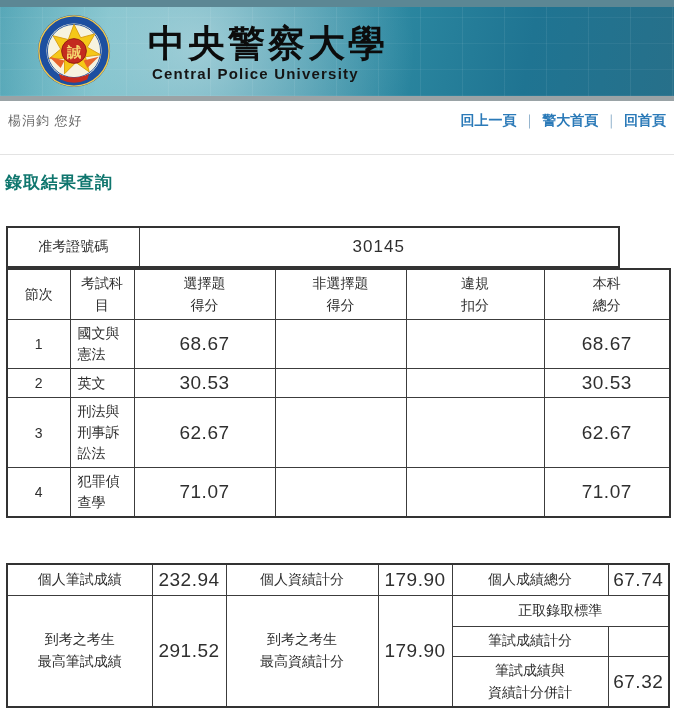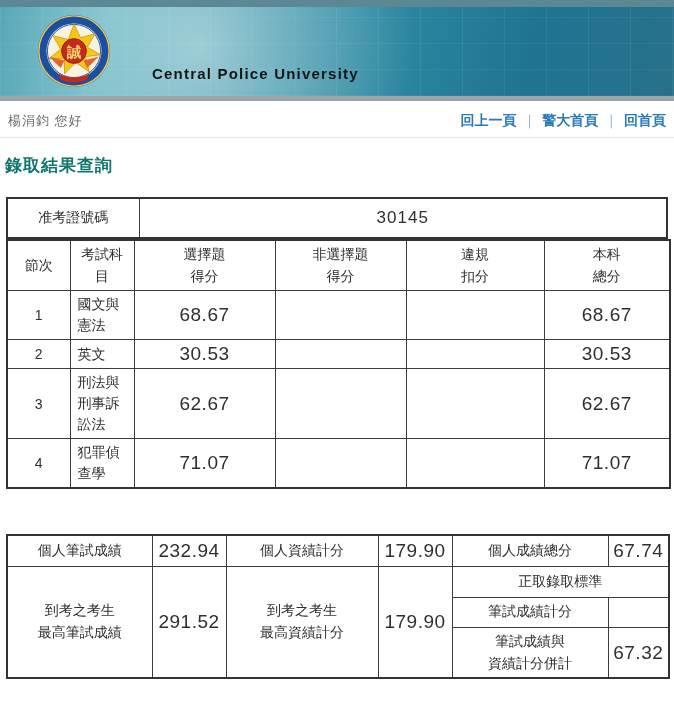--- a/index.html
+++ b/index.html
@@ -13,36 +13,36 @@
       radial-gradient(circle at 200px 40px, rgba(225,240,243,.55) 0%, rgba(225,240,243,0) 45%),
       linear-gradient(100deg,#53a5b6 0%,#66b6c2 16%,#3f97ab 38%,#2b87a0 58%,#1f7492 78%,#27708a 100%);}
   .logo{position:absolute;left:36px;top:6px;width:76px;height:76px;}
   .uni-zh{position:absolute;left:148px;top:12px;font-family:"DejaVu Serif","Liberation Serif",serif;
     font-size:37px;font-weight:900;letter-spacing:3px;color:#0c0c0c;white-space:nowrap;}
   .uni-en{position:absolute;left:152px;top:58px;font-size:15px;font-weight:bold;letter-spacing:1.2px;color:#151515;white-space:nowrap;}
   .sys-title{position:absolute;left:347px;top:10px;width:322px;font-size:23px;font-weight:bold;color:#fff;
     line-height:1.55;text-shadow:1px 1px 2px rgba(0,40,60,.45);}
 
   
-  .navrow{display:flex;justify-content:space-between;align-items:center;padding:11px 8px 7px 8px;border-bottom:1px solid #e3e3e3;}
+  .navrow{display:flex;justify-content:space-between;align-items:center;padding:11px 8px 24px 8px;border-bottom:1px solid #e3e3e3;}
   .greeting{font-size:13px;color:#6b6b6b;letter-spacing:1px;}
   .navlinks{font-size:14px;font-weight:bold;}
   .navlinks a{color:#2b7ab8;text-decoration:none;}
   .navlinks .sep{color:#85a9c6;margin:0 6px;font-weight:normal;}
 
   
   .page-title{margin:16px 0 0 5px;font-size:17px;font-weight:bold;color:#0f766e;letter-spacing:1px;}
 
   
   table{border-collapse:collapse;table-layout:fixed;margin-left:6px;border:2px solid #333;}
   td{border:1px solid #3c3c3c;font-size:14px;color:#2f2f2f;text-align:center;vertical-align:middle;padding:3px 4px;box-sizing:border-box;}
   .pre{white-space:pre-line;line-height:1.55;}
   .num{font-size:19px;letter-spacing:.5px;}
 
-  .ticket-table{width:662px;margin-top:20px;}
+  .ticket-table{width:614px;margin-top:32px;}
   .ticket-table tr{height:40px;}
   .ticket-value{font-size:17px;letter-spacing:1px;border-radius:18px;}
 
   .score-table{width:663px;}
   .score-table .hrow{height:38px;}
   .score-table .subject{text-align:left;padding-left:7px;line-height:1.5;}
 
   .sum-table{width:662px;margin-top:45px;}
 </style>
 </head>
@@ -54,20 +54,21 @@
     <circle cx="40" cy="40" r="37" fill="none" stroke="#f2c94c" stroke-width="1.5"></circle>
     <circle cx="40" cy="40" r="29" fill="#f7f3df"></circle>
     <circle cx="40" cy="40" r="28" fill="none" stroke="#1d4fa0" stroke-width="1"></circle>
     <polygon points="40,12 47,26 62,22 54,36 68,44 52,46 56,62 42,52 30,64 30,48 14,48 26,38 18,24 34,28" fill="#f5c818" stroke="#d99e12" stroke-width="1"></polygon>
     <path d="M14 46 L30 50 L26 58 Z" fill="#e8642c"></path>
     <path d="M66 46 L50 50 L54 58 Z" fill="#e8642c"></path>
     <circle cx="40" cy="40" r="13" fill="#c42b1f" stroke="#8e1a10" stroke-width="1"></circle>
     <text x="40" y="46" text-anchor="middle" font-size="15" font-weight="bold" fill="#f5d76e">誠</text>
     <path d="M24 64 Q40 72 56 64 L54 70 Q40 77 26 70 Z" fill="#c42b1f"></path>
   </svg>
+  <div class="uni-zh">中央警察大學</div>
   <div class="uni-en">Central Police University</div>
 </div>
 
 <div class="navrow">
   <span class="greeting">楊涓鈞 您好</span>
   <span class="navlinks">
     <a href="#">回上一頁</a><span class="sep">｜</span><a href="#">警大首頁</a><span class="sep">｜</span><a href="#">回首頁</a>
   </span>
 </div>
 

